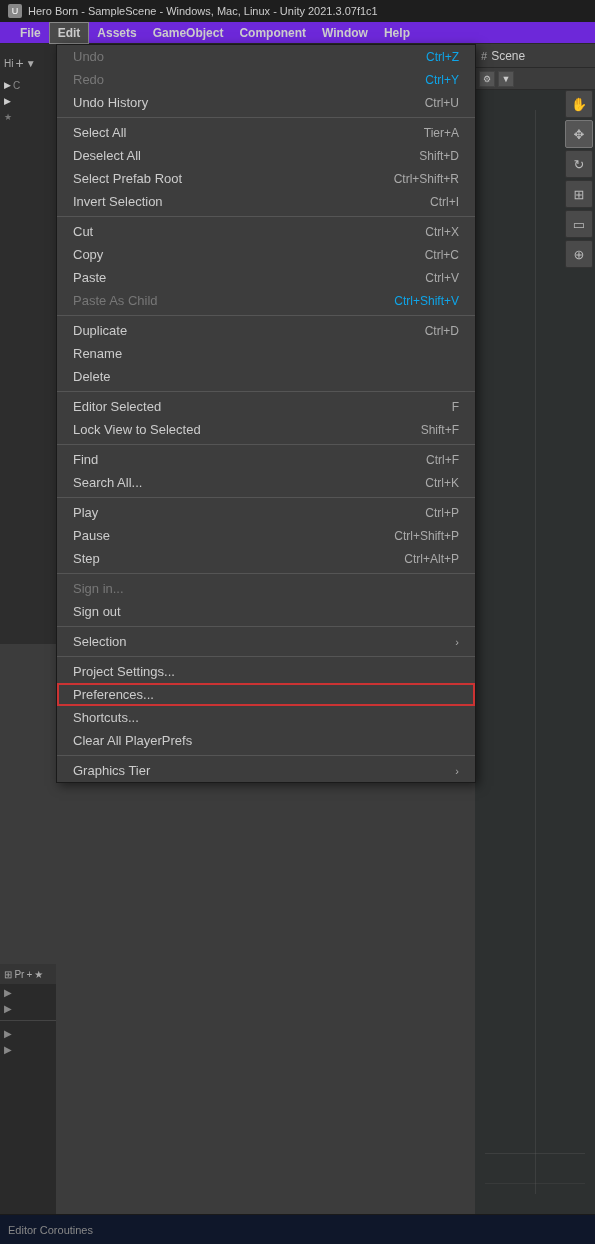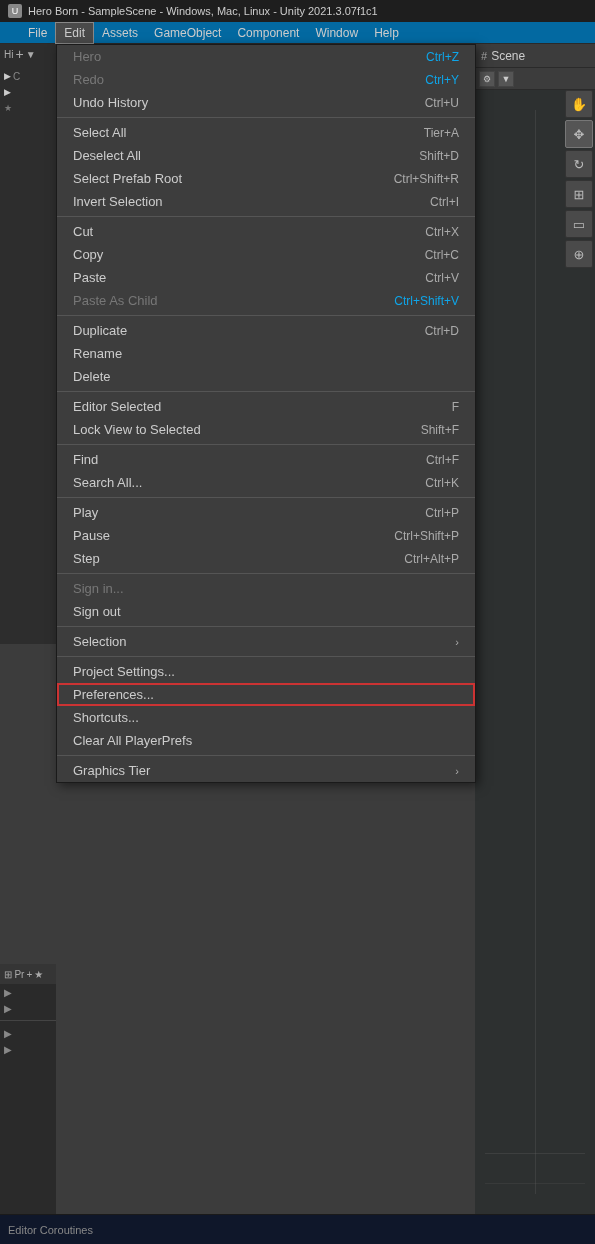--- a/index.html
+++ b/index.html
@@ -37,26 +37,27 @@
       border-radius: 2px;
       display: flex;
       align-items: center;
       justify-content: center;
       font-size: 9px;
       color: white;
     }
 
     
     .menu-bar {
-      background: #0369a1;
+      background: #6d28d9;
       height: 22px;
       display: flex;
       align-items: center;
-      padding: 0 20px;
+      padding: 0 12px;
       border-bottom: 1px solid #2a2a2a;
+      font-weight: bold;
     }
 
     .menu-item {
       color: #cccccc;
       padding: 2px 8px;
       font-size: 12px;
       cursor: pointer;
       height: 22px;
       display: flex;
       align-items: center;
@@ -178,20 +179,21 @@
 
     .left-panel-btn {
       display: flex;
       align-items: center;
       padding: 2px 4px;
       color: #aaa;
       font-size: 10px;
       cursor: pointer;
       gap: 2px;
       height: 20px;
+      margin-top: 9px;
     }
 
     .section-header {
       background: #353535;
       padding: 2px 4px;
       font-size: 10px;
       color: #aaa;
       display: flex;
       align-items: center;
       gap: 2px;
@@ -302,21 +304,21 @@
   <div class="scene-tool-btn active">✥</div>
   <div class="scene-tool-btn">↻</div>
   <div class="scene-tool-btn">⊞</div>
   <div class="scene-tool-btn">▭</div>
   <div class="scene-tool-btn">⊕</div>
 </div>
 
 <div class="dropdown-overlay">
 
   <div class="dropdown-item disabled">
-    <span class="item-label">Hero</span>
+    <span class="item-label">Undo</span>
     <span class="item-shortcut disabled">Ctrl+Z</span>
   </div>
 
   <div class="dropdown-item disabled">
     <span class="item-label">Redo</span>
     <span class="item-shortcut disabled">Ctrl+Y</span>
   </div>
 
   <div class="dropdown-item">
     <span class="item-label">Undo History</span>

